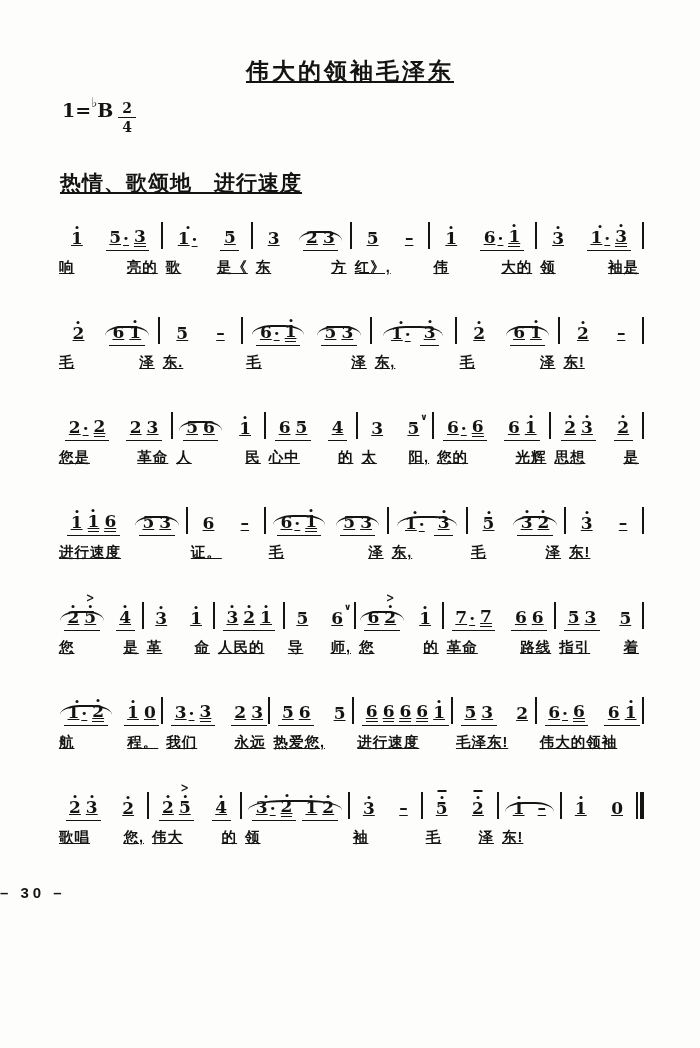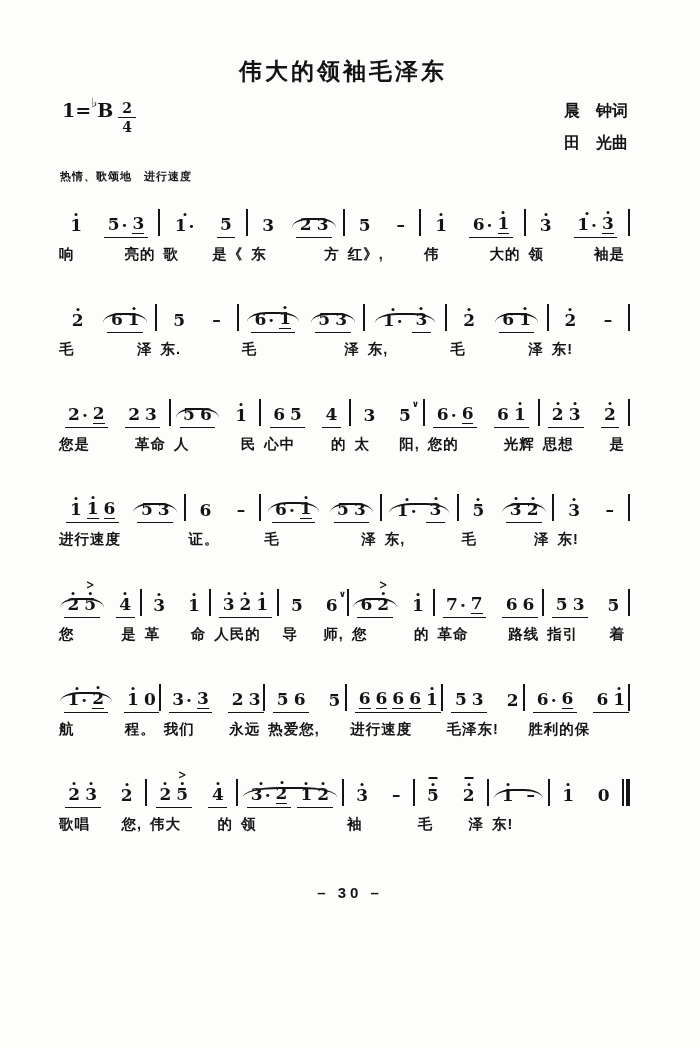--- a/index.html
+++ b/index.html
@@ -1,32 +1,32 @@
 <!DOCTYPE html>
 <html><head>
 <meta charset="utf-8">
 <style>
   html,body{margin:0;padding:0;}
   body{
     width:700px;height:1048px;background:#fdfdfb;color:#141414;
     font-family:"Liberation Sans",sans-serif;position:relative;overflow:hidden;
   }
-  .sheet{padding:56px 70px 0 56px;}
+  .sheet{padding:56px 56px 0 56px;text-decoration:underline;}
   .title{text-align:center;font-size:23px;font-weight:bold;letter-spacing:3px;}
   .meta-row{position:relative;height:70px;margin-top:12px;}
   .key-sig{
     position:absolute;left:6px;top:0;font-size:19px;font-weight:bold;
     font-family:"DejaVu Serif",serif;display:flex;align-items:flex-start;
   }
   .key-sig .flat{font-size:13px;vertical-align:super;position:relative;top:-4px;}
   .frac{display:inline-flex;flex-direction:column;align-items:center;font-size:14px;line-height:1;margin-left:5px;position:relative;top:2px;}
   .frac .num{display:block;border-bottom:1.8px solid #141414;padding:0 4px 2px;}
   .frac .den{display:block;padding-top:2px;}
   .credits{position:absolute;right:2px;top:-4px;text-align:right;font-size:16px;font-weight:bold;line-height:2.0;}
-  .tempo{font-size:11px;font-weight:bold;letter-spacing:1px;margin:0 0 14px 4px;}
+  .tempo{font-size:21px;font-weight:bold;letter-spacing:1px;margin:0 0 14px 4px;}
 
   .systems{}
   .system{display:flex;align-items:flex-start;justify-content:space-between;margin-bottom:29px;}
   .measure{flex-grow:1;display:flex;flex-direction:column;min-width:0;}
   .notes-row{display:flex;align-items:flex-end;justify-content:space-evenly;height:40px;}
   .unit{position:relative;display:flex;align-items:flex-end;margin:0 3px;padding:0 2px;}
   .slur{
     position:absolute;left:1px;right:1px;top:2px;height:8px;
     border-top:2px solid #141414;
     border-radius:50% 50% 0 0 / 130% 130% 0 0;
@@ -51,42 +51,38 @@
   .barline{width:2px;background:#141414;height:27px;margin-top:11px;flex:0 0 auto;}
   .barline.end{
     width:8px;
     background:linear-gradient(to right,#141414 0 2px,transparent 2px 4px,#141414 4px 8px);
   }
   .lyrics{
     display:flex;justify-content:space-between;font-size:14.5px;font-weight:bold;
     margin-top:7px;padding:0 3px;white-space:nowrap;
   }
   .lyrics .lyr{letter-spacing:1px;}
-  .page-number{position:absolute;left:0;right:0;top:884px;text-align:center;font-size:15px;font-weight:bold;letter-spacing:4px;}
+  .page-number{position:absolute;left:0;right:0;top:884px;text-align:left;font-size:15px;font-weight:bold;letter-spacing:4px;}
 </style>
 </head>
 <body>
 
 <div class="sheet">
   <div class="title">伟大的领袖毛泽东</div>
 
   <div class="meta-row">
     <div class="key-sig">
       <span>1=</span>
         <span class="flat">♭</span>
         <span>B</span>
       <span class="frac">
         <span class="num">2</span>
         <span class="den">4</span>
       </span>
     </div>
-    <div class="credits">
-      <div>晨　钟词</div>
-      <div>田　光曲</div>
-    </div>
   </div>
 
   <div class="tempo">热情、歌颂地　进行速度</div>
 
   <div class="systems">
       <div class="system">
         <div class="measure">
           <div class="notes-row">
             <div class="unit">
               <div class="group">
@@ -1190,21 +1186,21 @@
                 <span class="note">
                   <span class="above">
                     <span class="odot"></span>
                   </span>
                   <span class="glyph">1</span>
                 </span>
               </div>
             </div>
           </div>
           <div class="lyrics">
-            <span class="lyr">胜利的保</span>
+            <span class="lyr">伟大的领袖</span>
           </div>
         </div>
         <div class="barline"></div>
       </div>
       <div class="system">
         <div class="measure">
           <div class="notes-row">
             <div class="unit">
               <div class="group u">
                 <span class="note">

